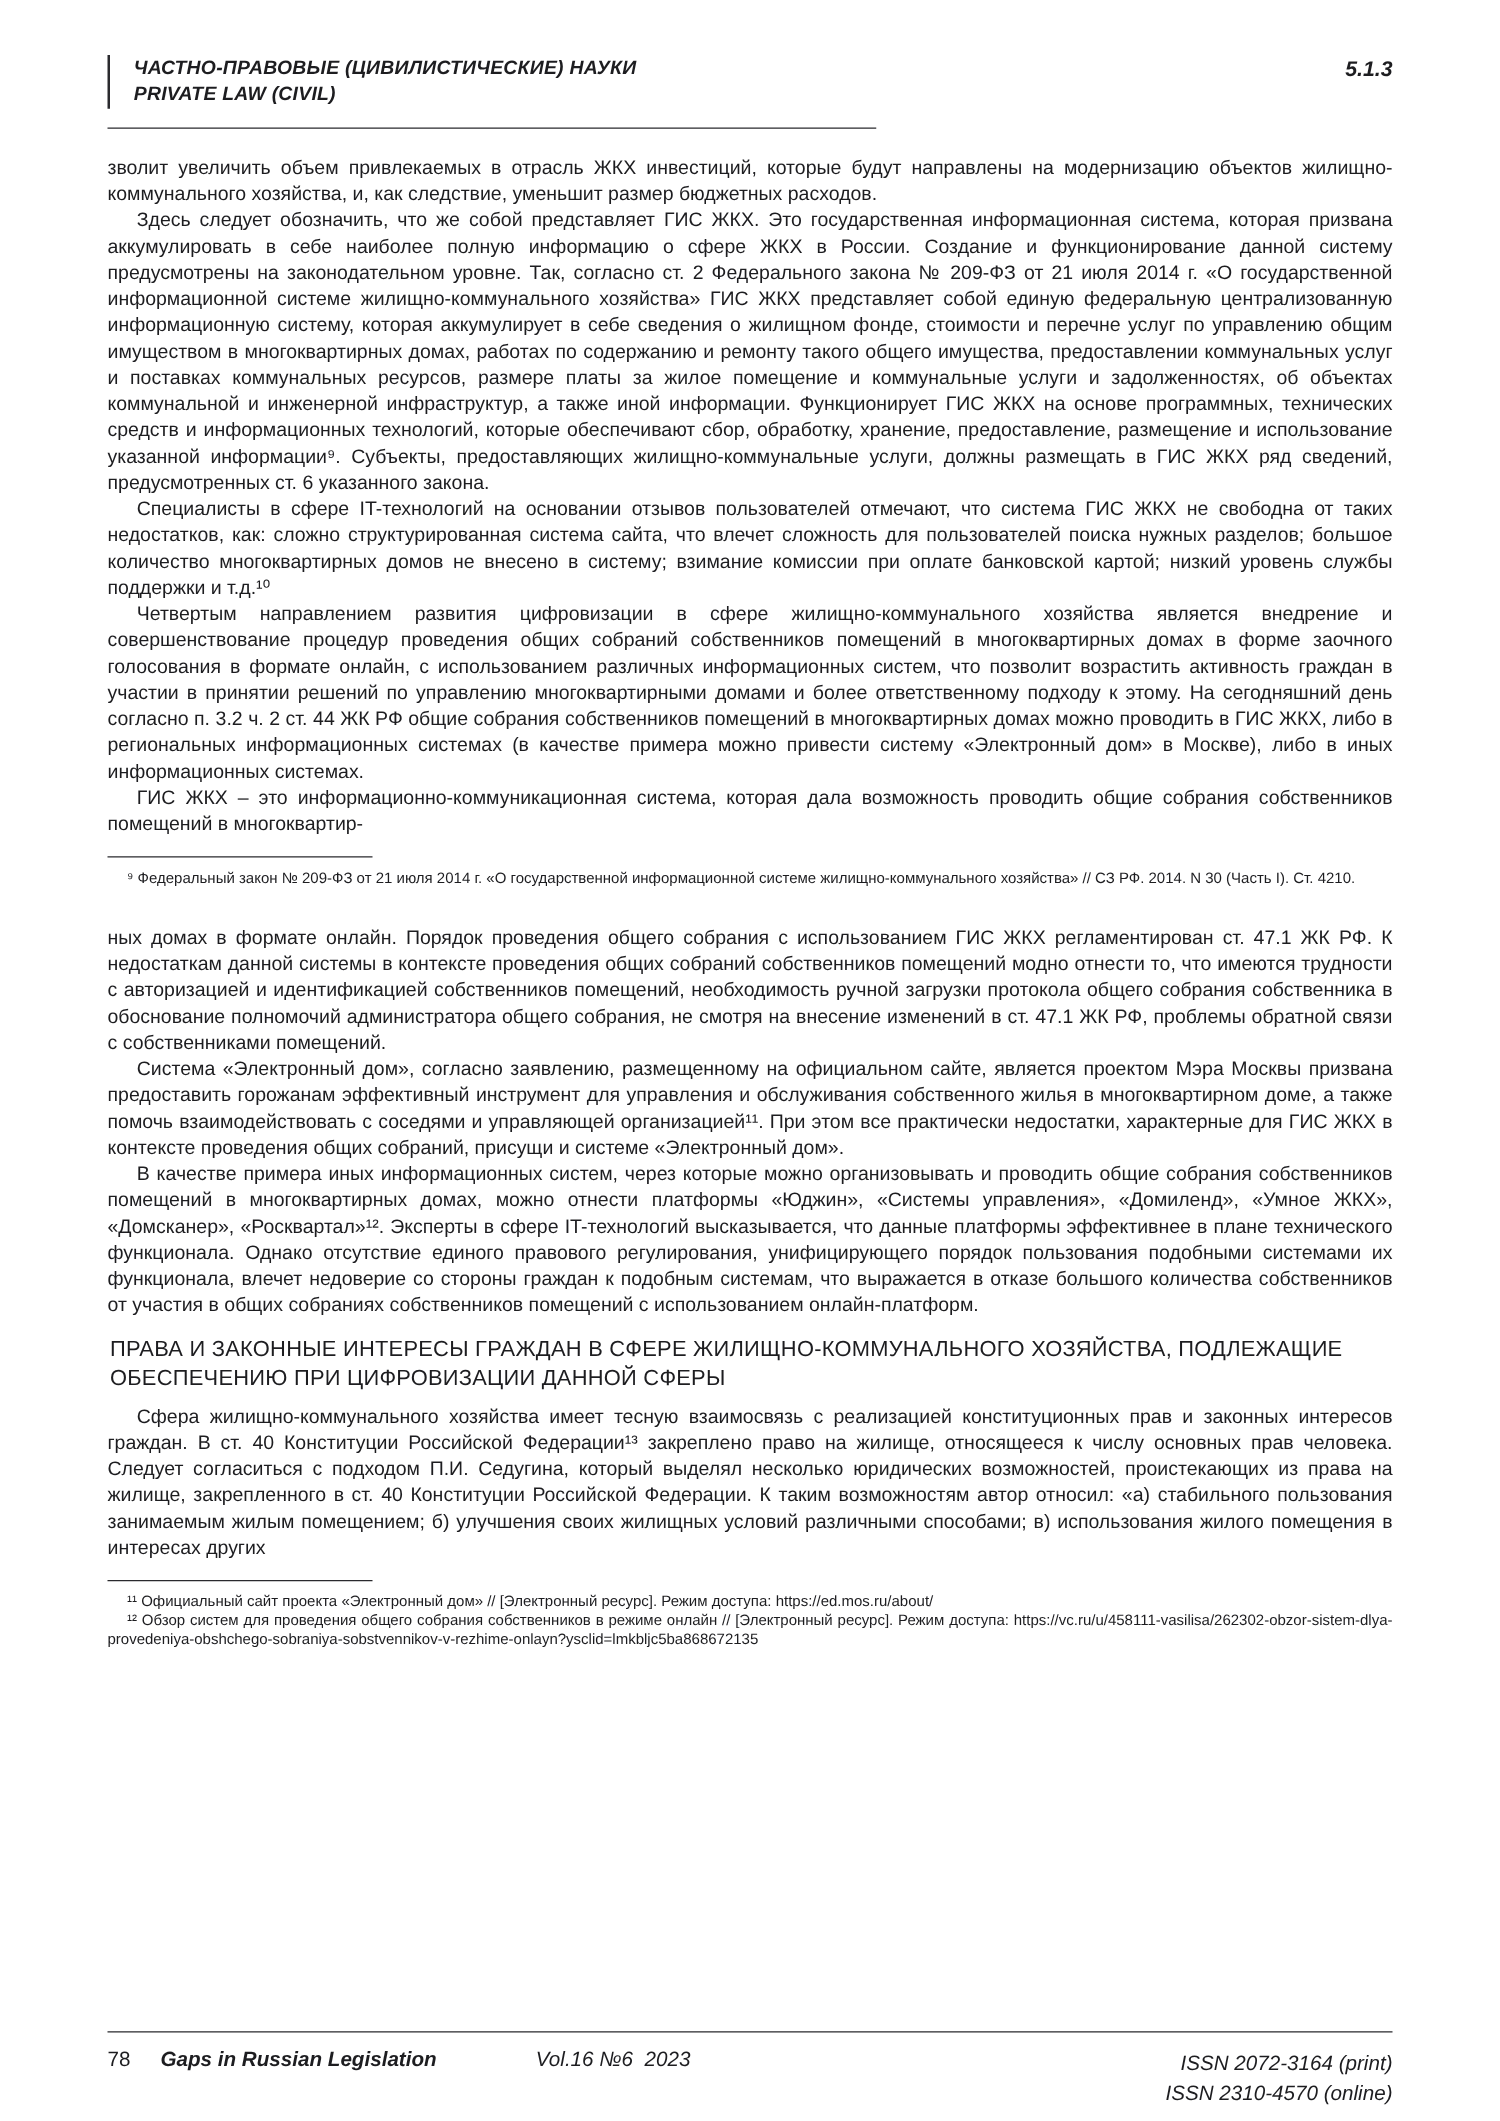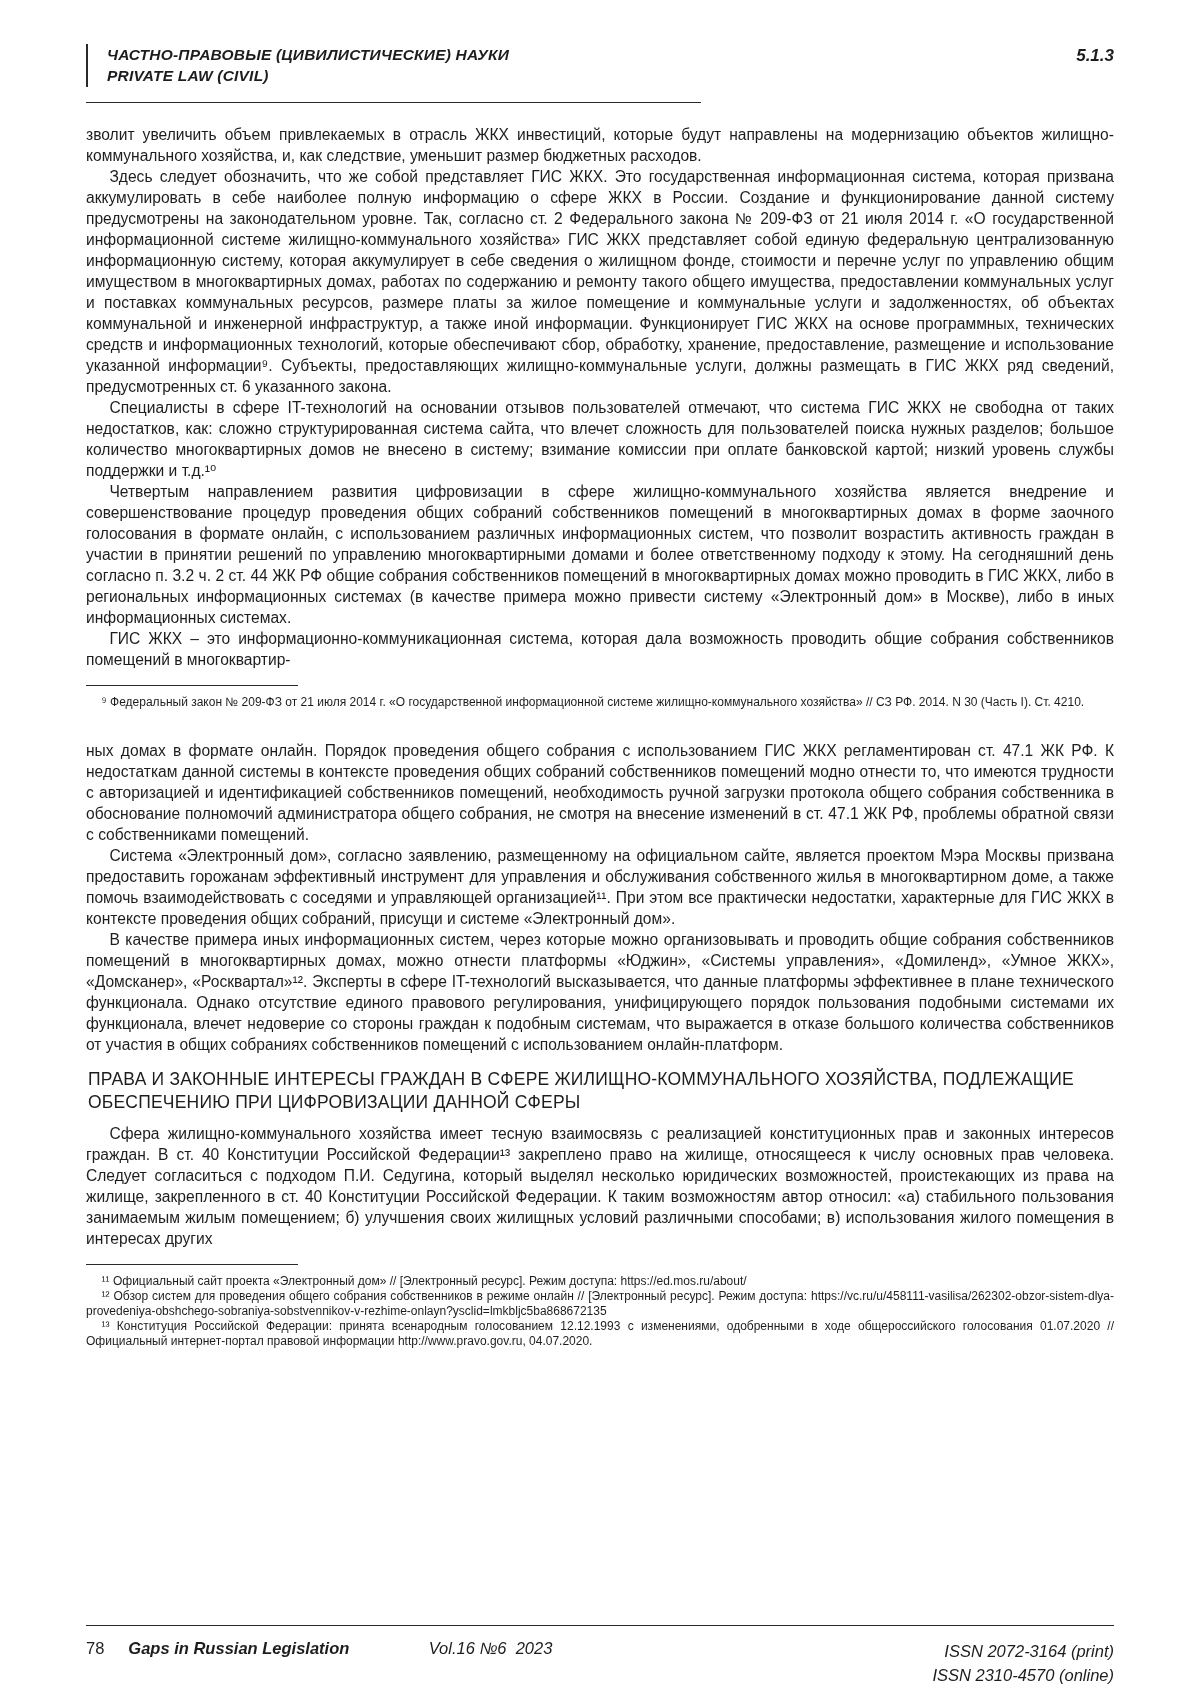--- a/index.html
+++ b/index.html
@@ -109,21 +109,20 @@
           <p class="paragraph" lang="ru">Система «Электронный дом», согласно заявлению, размещенному на официальном сайте, является проектом Мэра Москвы призвана предоставить горожанам эффективный инструмент для управления и обслуживания собственного жилья в многоквартирном доме, а также помочь взаимодействовать с соседями и управляющей организацией¹¹. При этом все практически недостатки, характерные для ГИС ЖКХ в контексте проведения общих собраний, присущи и системе «Электронный дом».</p>
           <p class="paragraph" lang="ru">В качестве примера иных информационных систем, через которые можно организовывать и проводить общие собрания собственников помещений в многоквартирных домах, можно отнести платформы «Юджин», «Системы управления», «Домиленд», «Умное ЖКХ», «Домсканер», «Росквартал»¹². Эксперты в сфере IT-технологий высказывается, что данные платформы эффективнее в плане технического функционала. Однако отсутствие единого правового регулирования, унифицирующего порядок пользования подобными системами их функционала, влечет недоверие со стороны граждан к подобным системам, что выражается в отказе большого количества собственников от участия в общих собраниях собственников помещений с использованием онлайн-платформ.</p>
           <h2 class="heading" lang="ru">ПРАВА И ЗАКОННЫЕ ИНТЕРЕСЫ ГРАЖДАН В СФЕРЕ ЖИЛИЩНО-КОММУНАЛЬНОГО ХОЗЯЙСТВА, ПОДЛЕЖАЩИЕ ОБЕСПЕЧЕНИЮ ПРИ ЦИФРОВИЗАЦИИ ДАННОЙ СФЕРЫ</h2>
           <p class="paragraph" lang="ru">Сфера жилищно-коммунального хозяйства имеет тесную взаимосвязь с  реализацией конституционных прав и законных интересов граждан. В ст. 40 Конституции Российской Федерации¹³ закреплено право на жилище, относящееся к числу основных прав человека. Следует согласиться с подходом П.И. Седугина, который выделял несколько юридических возможностей, проистекающих из права на жилище, закрепленного в ст. 40 Конституции Российской Федерации. К таким возможностям автор относил: «а) стабильного пользования занимаемым жилым помещением; б) улучшения своих жилищных условий различными способами; в) использования жилого помещения в интересах других</p>
         </div>
       <div class="footnotes">
         <div class="fn-rule"></div>
         <div>
             <p class="footnote" lang="ru">¹¹ Официальный сайт проекта «Электронный дом» // [Электронный ресурс]. Режим доступа: https://ed.mos.ru/about/</p>
             <p class="footnote" lang="ru">¹² Обзор систем для проведения общего собрания собственников в режиме онлайн // [Электронный ресурс]. Режим доступа: https://vc.ru/u/458111-vasilisa/262302-obzor-sistem-dlya-provedeniya-obshchego-sobraniya-sobstvennikov-v-rezhime-onlayn?ysclid=lmkbljc5ba868672135</p>
-            <p class="footnote" lang="ru">¹³ Конституция Российской Федерации: принята всенародным голосованием 12.12.1993 с изменениями, одобренными в ходе общероссийского голосования 01.07.2020 // Официальный интернет-портал правовой информации http://www.pravo.gov.ru, 04.07.2020.</p>
           </div>
       </div>
     </section>
 
   </main>
 
   <footer class="footer">
     <div class="footer-left">
       <span class="footer-page">78</span>
       <span class="footer-journal">Gaps in Russian Legislation</span>

